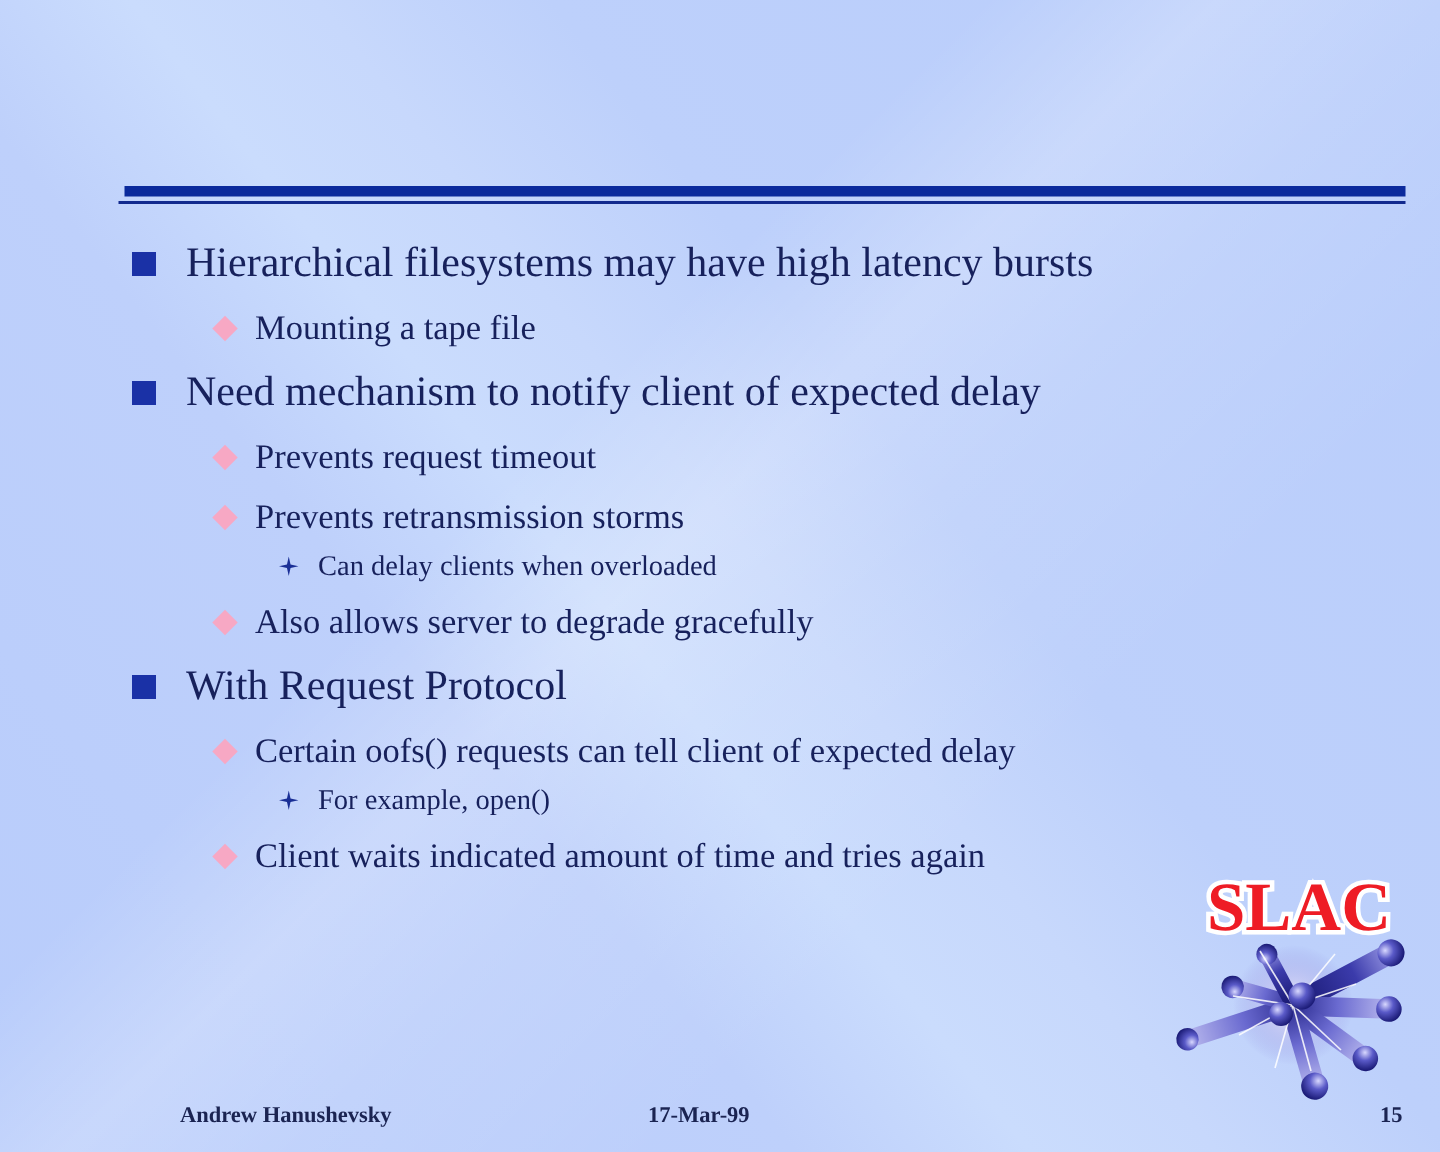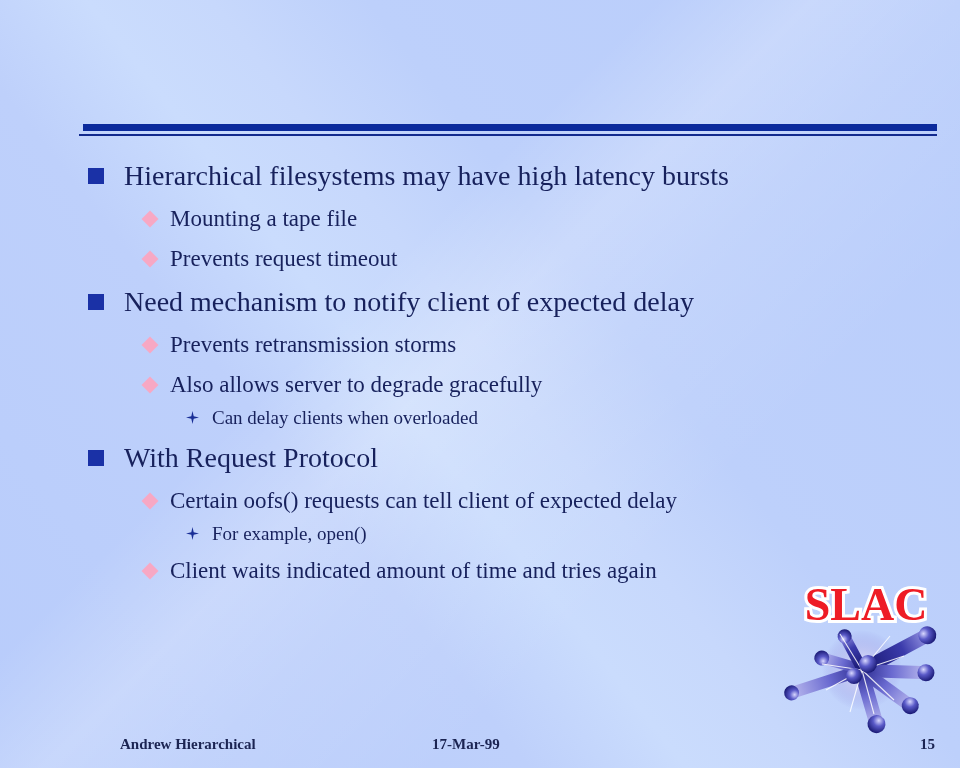--- a/index.html
+++ b/index.html
@@ -188,47 +188,47 @@
     <div class="row lvl1">
       <span class="bullet"></span>
       <span class="txt">Hierarchical filesystems may have high latency bursts</span>
     </div>
 
     <div class="row lvl2">
       <span class="bullet"></span>
       <span class="txt">Mounting a tape file</span>
     </div>
 
+    <div class="row lvl1">
+      <span class="bullet"></span>
+      <span class="txt">Need mechanism to notify client of expected delay</span>
+    </div>
+
     <div class="row lvl2">
       <span class="bullet"></span>
       <span class="txt">Prevents request timeout</span>
     </div>
 
-    <div class="row lvl1">
-      <span class="bullet"></span>
-      <span class="txt">Need mechanism to notify client of expected delay</span>
-    </div>
-
     <div class="row lvl2">
       <span class="bullet"></span>
       <span class="txt">Prevents retransmission storms</span>
-    </div>
-
-    <div class="row lvl2">
-      <span class="bullet"></span>
-      <span class="txt">Also allows server to degrade gracefully</span>
     </div>
 
     <div class="row lvl3">
       <span class="bullet">
         <svg class="star-svg" width="13" height="13" viewBox="0 0 12 12" aria-hidden="true">
           <path d="M6 0 L7.1 4.9 L12 6 L7.1 7.1 L6 12 L4.9 7.1 L0 6 L4.9 4.9 Z" fill="#1a2f96"></path>
         </svg>
       </span>
       <span class="txt">Can delay clients when overloaded</span>
+    </div>
+
+    <div class="row lvl2">
+      <span class="bullet"></span>
+      <span class="txt">Also allows server to degrade gracefully</span>
     </div>
 
     <div class="row lvl1">
       <span class="bullet"></span>
       <span class="txt">With Request Protocol</span>
     </div>
 
     <div class="row lvl2">
       <span class="bullet"></span>
       <span class="txt">Certain oofs() requests can tell client of expected delay</span>
@@ -327,16 +327,16 @@
       </g>
 
       <circle cx="90" cy="92" r="9" fill="url(#gBall)"></circle>
       <circle cx="76" cy="104" r="8" fill="url(#gBall)"></circle>
 
       <text x="88" y="48" text-anchor="middle" font-family="'Liberation Serif','DejaVu Serif',serif" font-size="46" font-weight="bold" fill="none" stroke="#ffffff" stroke-width="6">SLAC</text>
       <text x="88" y="48" text-anchor="middle" font-family="'Liberation Serif','DejaVu Serif',serif" font-size="46" font-weight="bold" fill="#ee1c25">SLAC</text>
     </svg>
   </div>
 
-  <div class="footer-txt" id="footer-author">Andrew Hierarchical</div>
+  <div class="footer-txt" id="footer-author">Andrew Hanushevsky</div>
   <div class="footer-txt" id="footer-date">17-Mar-99</div>
   <div class="footer-txt" id="footer-page">15</div>
 </div>
 
 </body></html>

